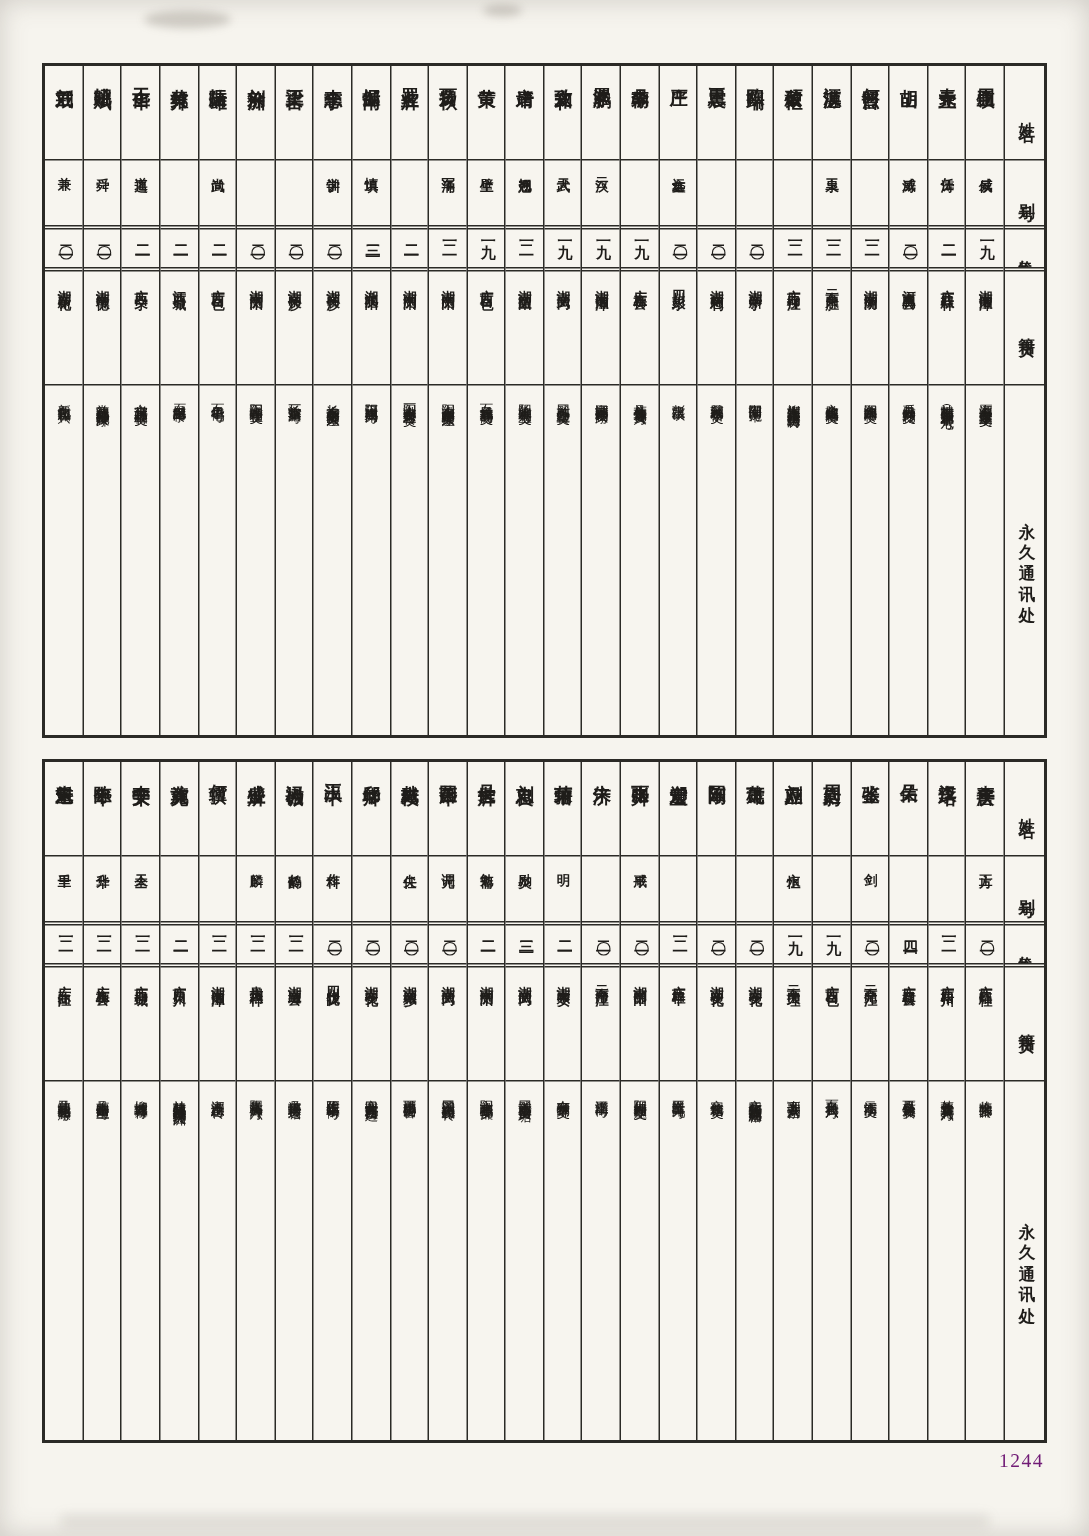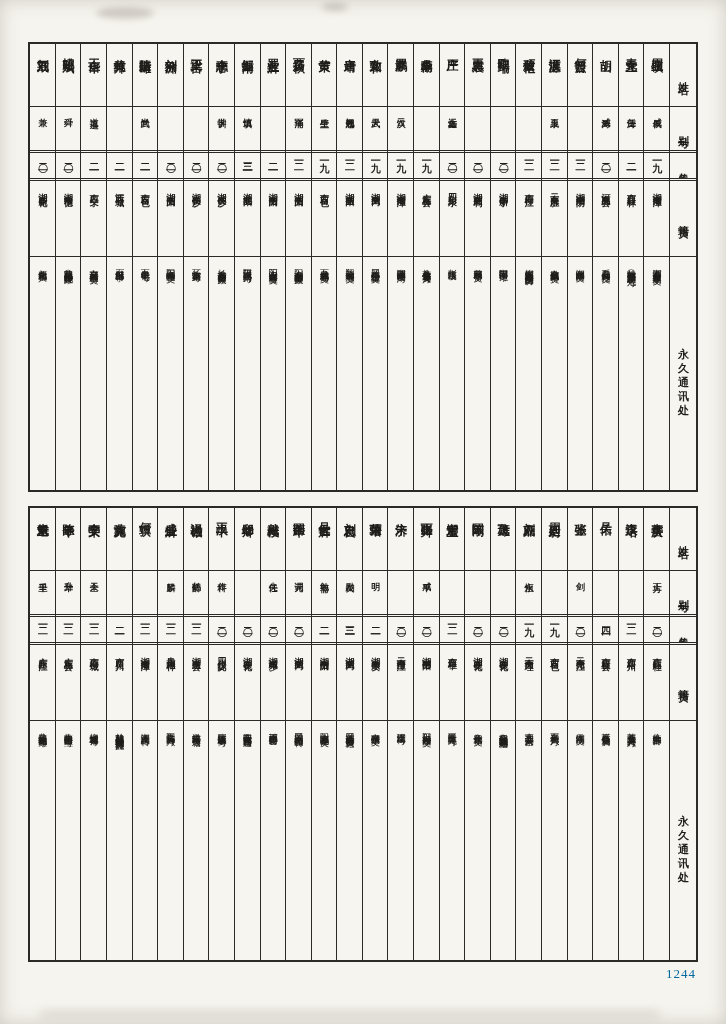--- a/index.html
+++ b/index.html
@@ -42,21 +42,21 @@
   .cell-address{flex:1 1 auto;font-size:9px;padding-top:5px;line-height:1.2;letter-spacing:.5px;}
 
   .hdr{justify-content:center;padding-top:0;font-weight:bold;}
   .hdr.cell-name,.hdr.cell-alias{font-size:11px;letter-spacing:2px;}
   .hdr.cell-age{font-size:9px;letter-spacing:0;}
   .hdr.cell-origin{font-size:11px;letter-spacing:3px;}
   .hdr.cell-address{font-size:11px;letter-spacing:14px;}
 
   .page-number{
     position:absolute;top:966px;right:30px;
-    font-family:"Liberation Serif",serif;font-size:13px;color:#0369a1;letter-spacing:1px;
+    font-family:"Liberation Serif",serif;font-size:13px;color:#701a75;letter-spacing:1px;
   }
 </style>
 </head>
 <body>
 
 <div class="page">
 
   <div class="scan-artifact sm1"></div>
   <div class="scan-artifact sm2"></div>
   <div class="scan-artifact sm3"></div>

